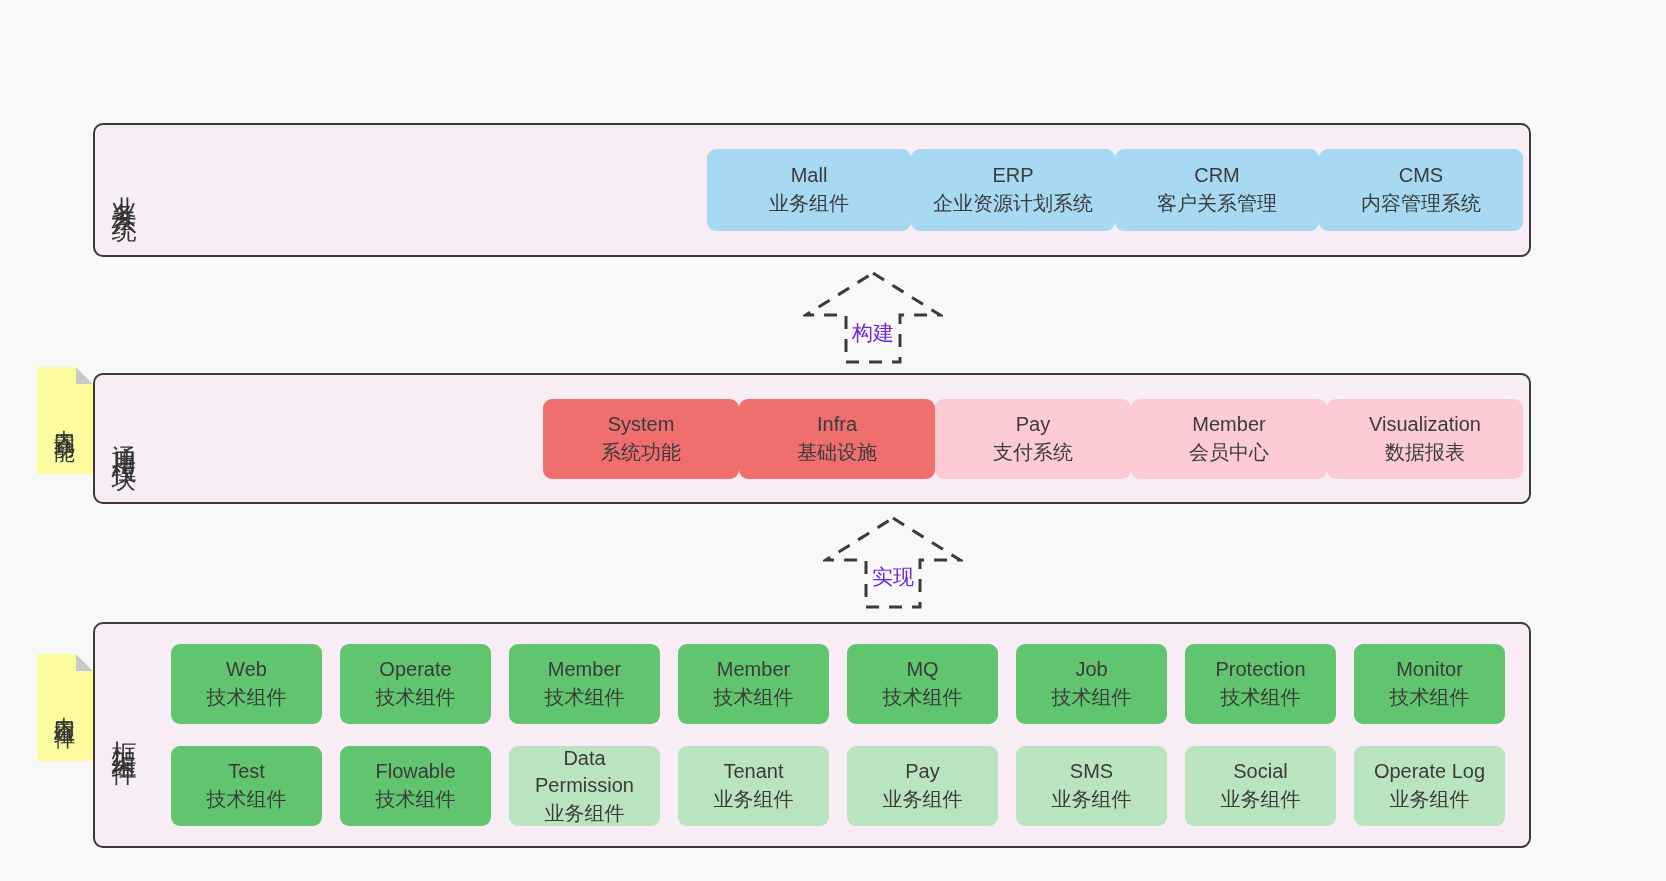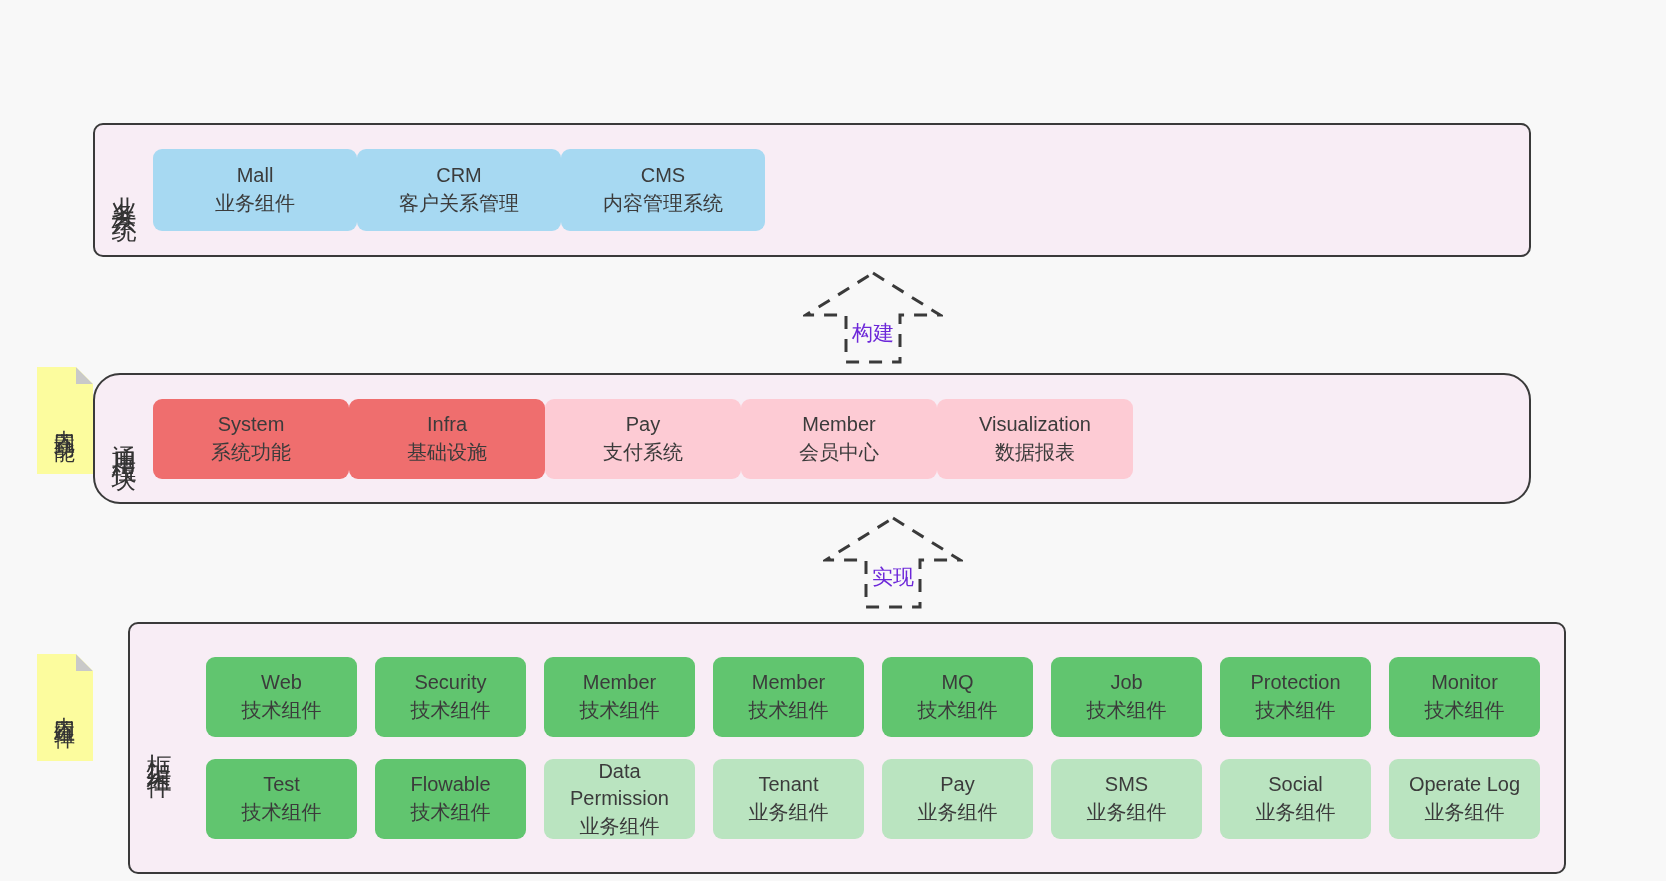--- a/index.html
+++ b/index.html
@@ -16,22 +16,22 @@
   .panel {
     position: absolute;
     left: 93px;
     width: 1438px;
     background: #f8edf5;
     border: 2px solid #3a3a3a;
     border-radius: 10px;
     display: flex;
   }
   #panel-business   { top: 123px; height: 134px; }
-  #panel-modules    { top: 373px; height: 131px; border-radius: 27px; }
-  #panel-components { top: 622px; height: 252px; margin-left: 35px; }
+  #panel-modules    { top: 373px; height: 131px; }
+  #panel-components { top: 622px; height: 226px; }
 
   .side-col {
     width: 58px;
     flex: none;
     display: flex;
     align-items: center;
     justify-content: center;
   }
   .vtext {
     writing-mode: vertical-rl;
@@ -39,21 +39,21 @@
     font-size: 25px;
     letter-spacing: 7px;
     line-height: 1;
     color: #333;
   }
 
   .box-area {
     flex: 1;
     display: flex;
     align-items: center;
-    justify-content: flex-start;
+    justify-content: flex-end;
     padding-right: 6px;
   }
   #panel-components .box-area {
     display: grid;
     grid-template-columns: repeat(8, 151px);
     justify-content: space-evenly;
     align-content: center;
     row-gap: 22px;
   }
 
@@ -129,20 +129,24 @@
 <section class="panel" id="panel-business">
   <div class="side-col">
     <span class="vtext">业务系统</span>
   </div>
   <div class="box-area">
     <div class="box blue w1">
       <div>Mall</div>
       <div>业务组件</div>
     </div>
     <div class="box blue w1">
+      <div>ERP</div>
+      <div>企业资源计划系统</div>
+    </div>
+    <div class="box blue w1">
       <div>CRM</div>
       <div>客户关系管理</div>
     </div>
     <div class="box blue w1">
       <div>CMS</div>
       <div>内容管理系统</div>
     </div>
   </div>
 </section>
 
@@ -197,21 +201,21 @@
 <section class="panel" id="panel-components">
   <div class="side-col">
     <span class="vtext">框架组件</span>
   </div>
   <div class="box-area">
     <div class="box gdark w3">
       <div>Web</div>
       <div>技术组件</div>
     </div>
     <div class="box gdark w3">
-      <div>Security</div>
+      <div>Operate</div>
       <div>技术组件</div>
     </div>
     <div class="box gdark w3">
       <div>Member</div>
       <div>技术组件</div>
     </div>
     <div class="box gdark w3">
       <div>Member</div>
       <div>技术组件</div>
     </div>

